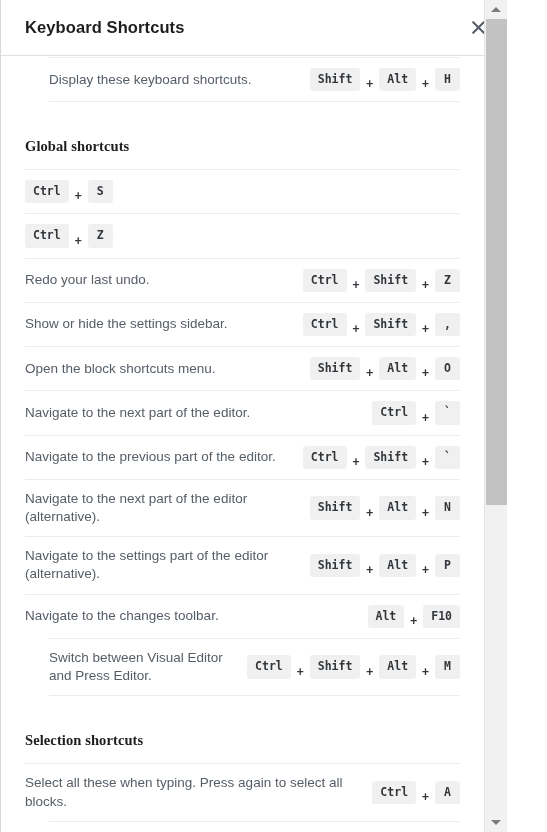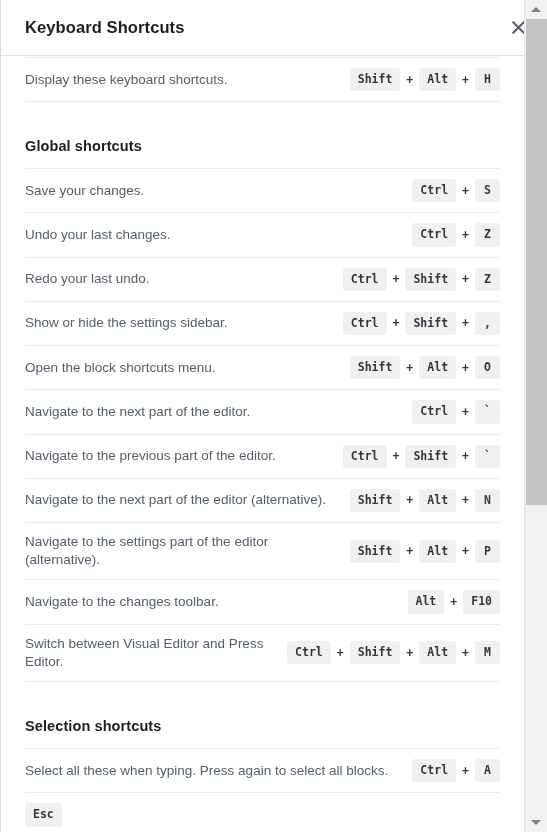--- a/index.html
+++ b/index.html
@@ -10,21 +10,21 @@
     overflow: hidden;
     background: #ffffff;
   }
   body {
     font-family: "Liberation Sans", sans-serif;
     -webkit-font-smoothing: antialiased;
   }
 
   .modal {
     position: relative;
-    width: 547px;
+    width: 507px;
     height: 832px;
     box-sizing: border-box;
     background: #ffffff;
     border-left: 1px solid #d8d8d8;
     overflow: hidden;
   }
 
   
   .modal-header {
     position: relative;
@@ -75,49 +75,51 @@
 
   .section { }
 
   .section-heading {
     font-size: 14.5px;
     font-weight: 600;
     color: #1e1e1e;
     padding-top: 36px;
     padding-bottom: 14px;
     letter-spacing: 0.1px;
+    font-family: Liberation Serif, serif;
   }
 
   .shortcut-list {
     list-style: none;
     margin: 0;
     padding: 0;
   }
   .shortcut-row {
     display: flex;
     align-items: center;
     justify-content: space-between;
     min-height: 38px;
     padding: 10px 0 10px 0;
     border-top: 1px solid #ececec;
     box-sizing: border-box;
     gap: 10px;
   }
   .shortcut-row:last-child {
     border-bottom: 1px solid #ececec;
+    margin-left: 24px;
   }
   .shortcut-desc {
     font-size: 13.5px;
     color: #555d66;
     line-height: 1.35;
     flex: 1 1 auto;
   }
   .shortcut-keys {
     display: flex;
-    align-items: center;
+    align-items: flex-end;
     flex: 0 0 auto;
     white-space: nowrap;
   }
   .keycap {
     display: inline-block;
     background: #f0f0f0;
     color: #32373c;
     font-family: "DejaVu Sans Mono", "Liberation Mono", monospace;
     font-size: 11.5px;
     font-weight: 700;
@@ -213,29 +215,27 @@
                 <span class="key-plus">+</span>
                 <kbd class="keycap">H</kbd>
               </div>
             </li>
           </ul>
         </div>
         <div class="section">
           <div class="section-heading">Global shortcuts</div>
           <ul class="shortcut-list">
             <li class="shortcut-row">
-              <div class="shortcut-desc">Save your changes.</div>
               <div class="shortcut-keys">
                 <kbd class="keycap">Ctrl</kbd>
                 <span class="key-plus">+</span>
                 <kbd class="keycap">S</kbd>
               </div>
             </li>
             <li class="shortcut-row">
-              <div class="shortcut-desc">Undo your last changes.</div>
               <div class="shortcut-keys">
                 <kbd class="keycap">Ctrl</kbd>
                 <span class="key-plus">+</span>
                 <kbd class="keycap">Z</kbd>
               </div>
             </li>
             <li class="shortcut-row">
               <div class="shortcut-desc">Redo your last undo.</div>
               <div class="shortcut-keys">
                 <kbd class="keycap">Ctrl</kbd>

